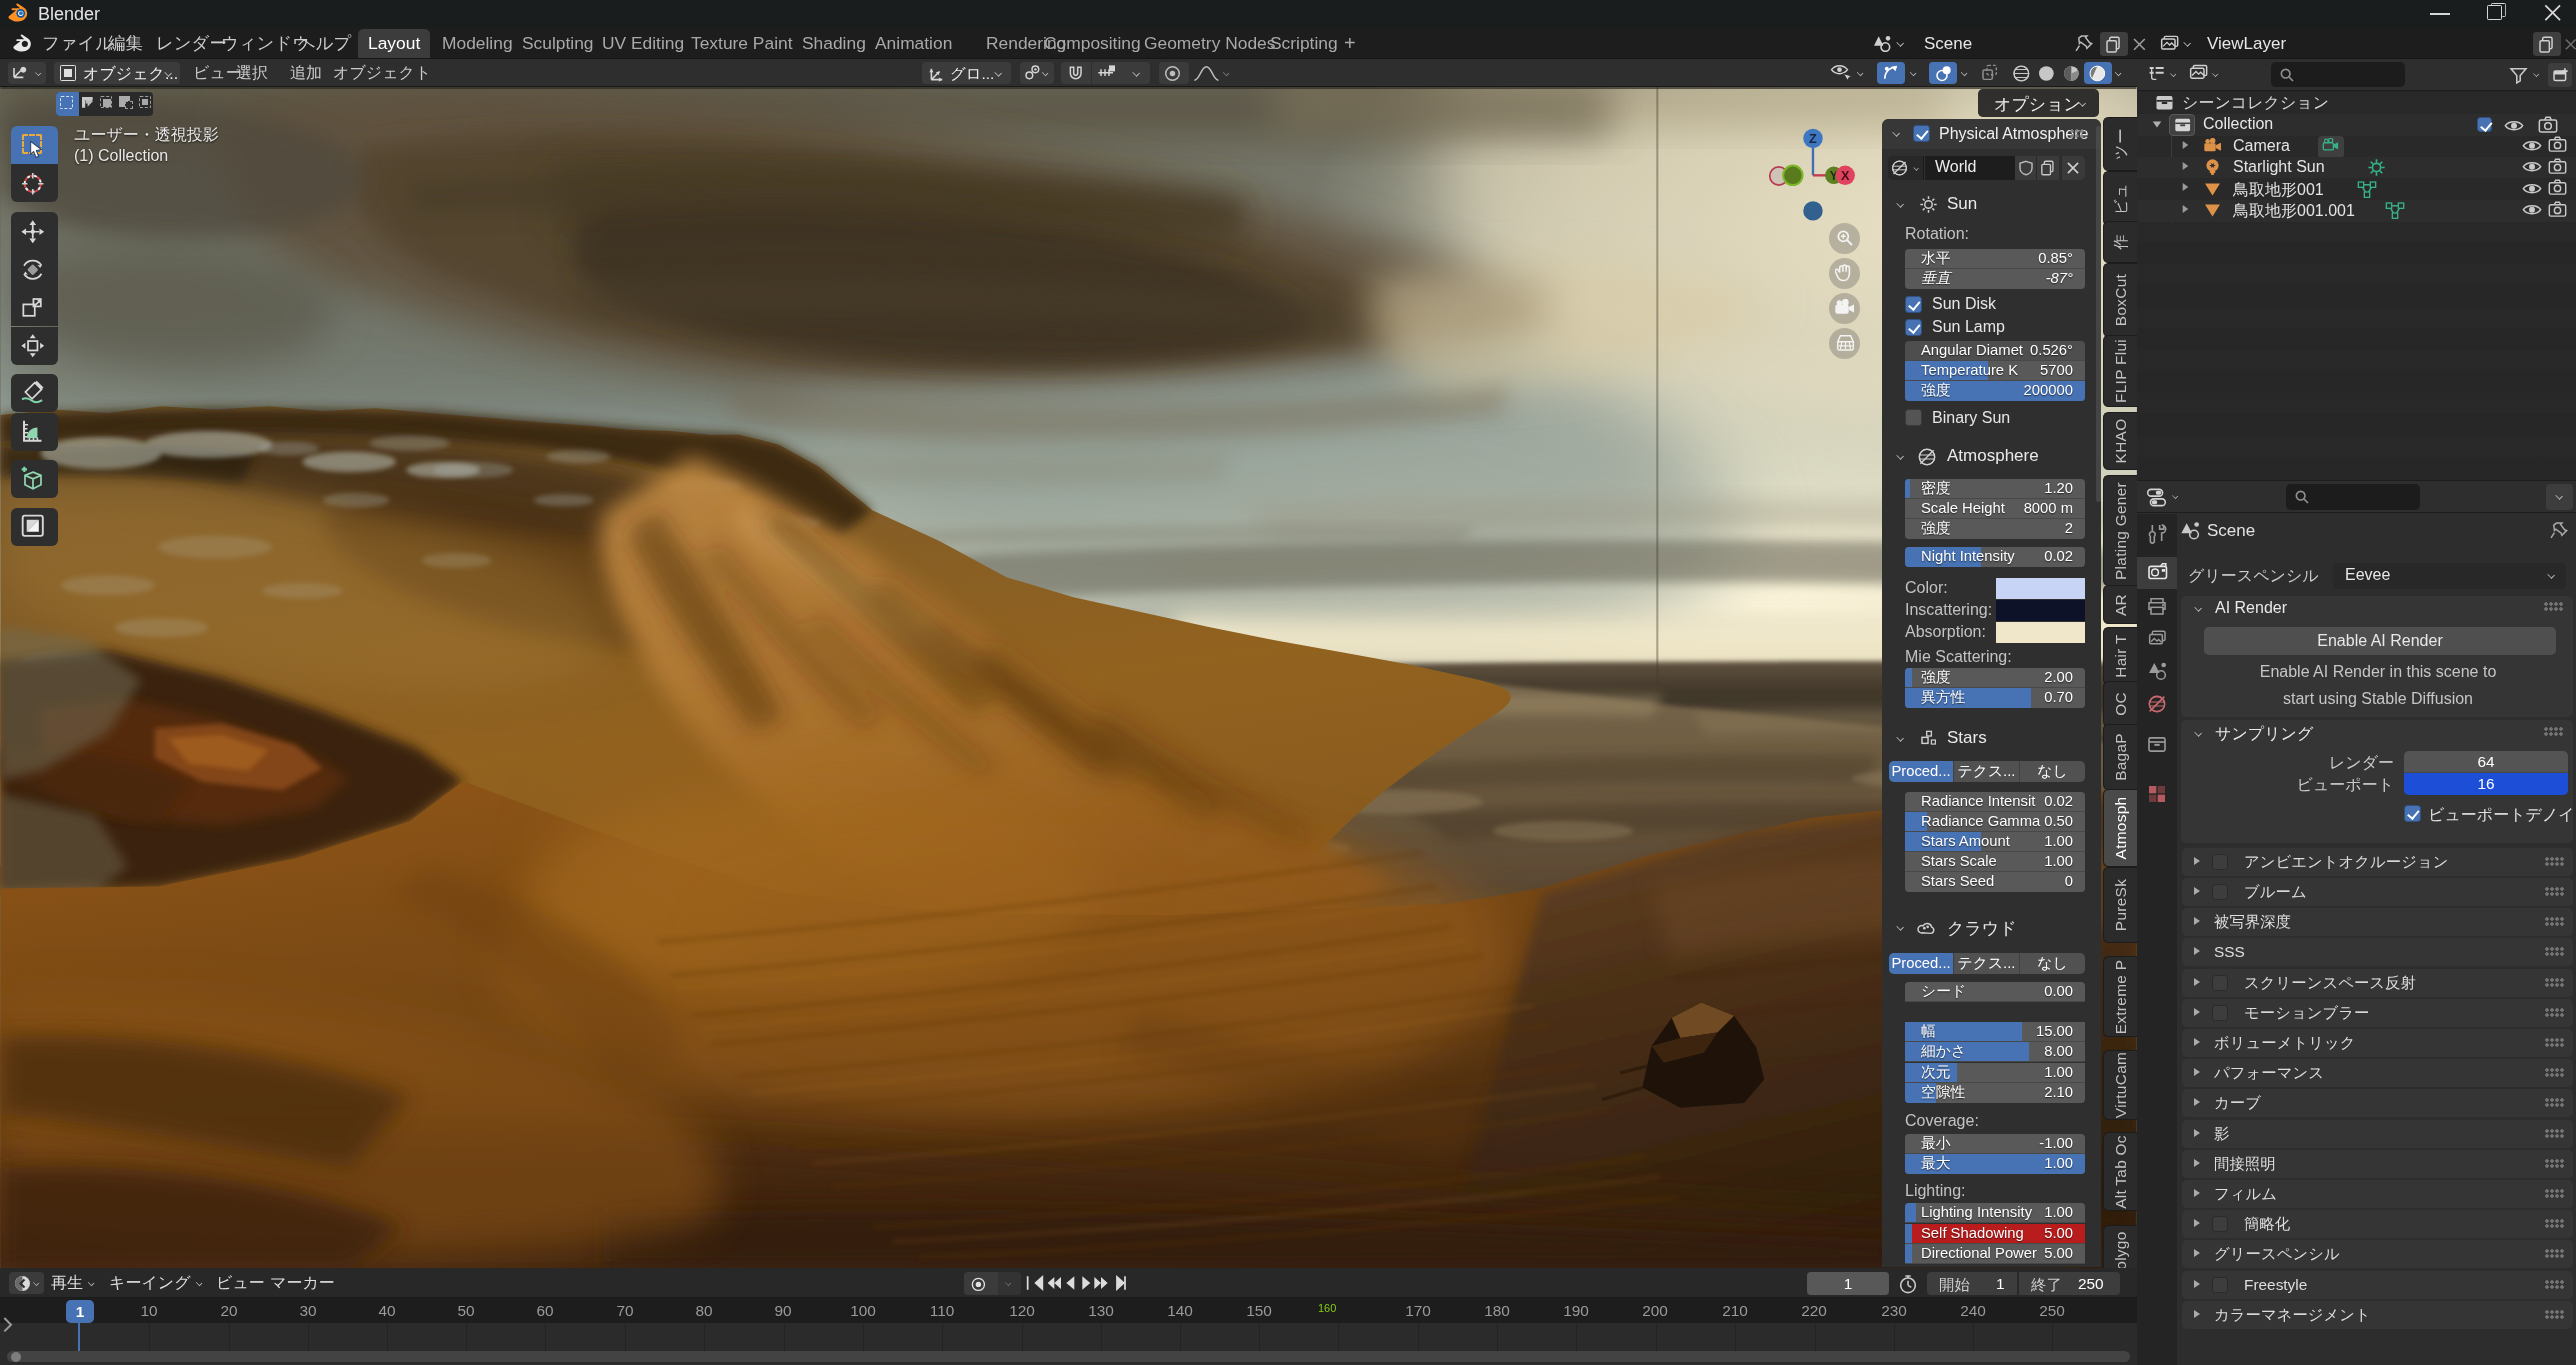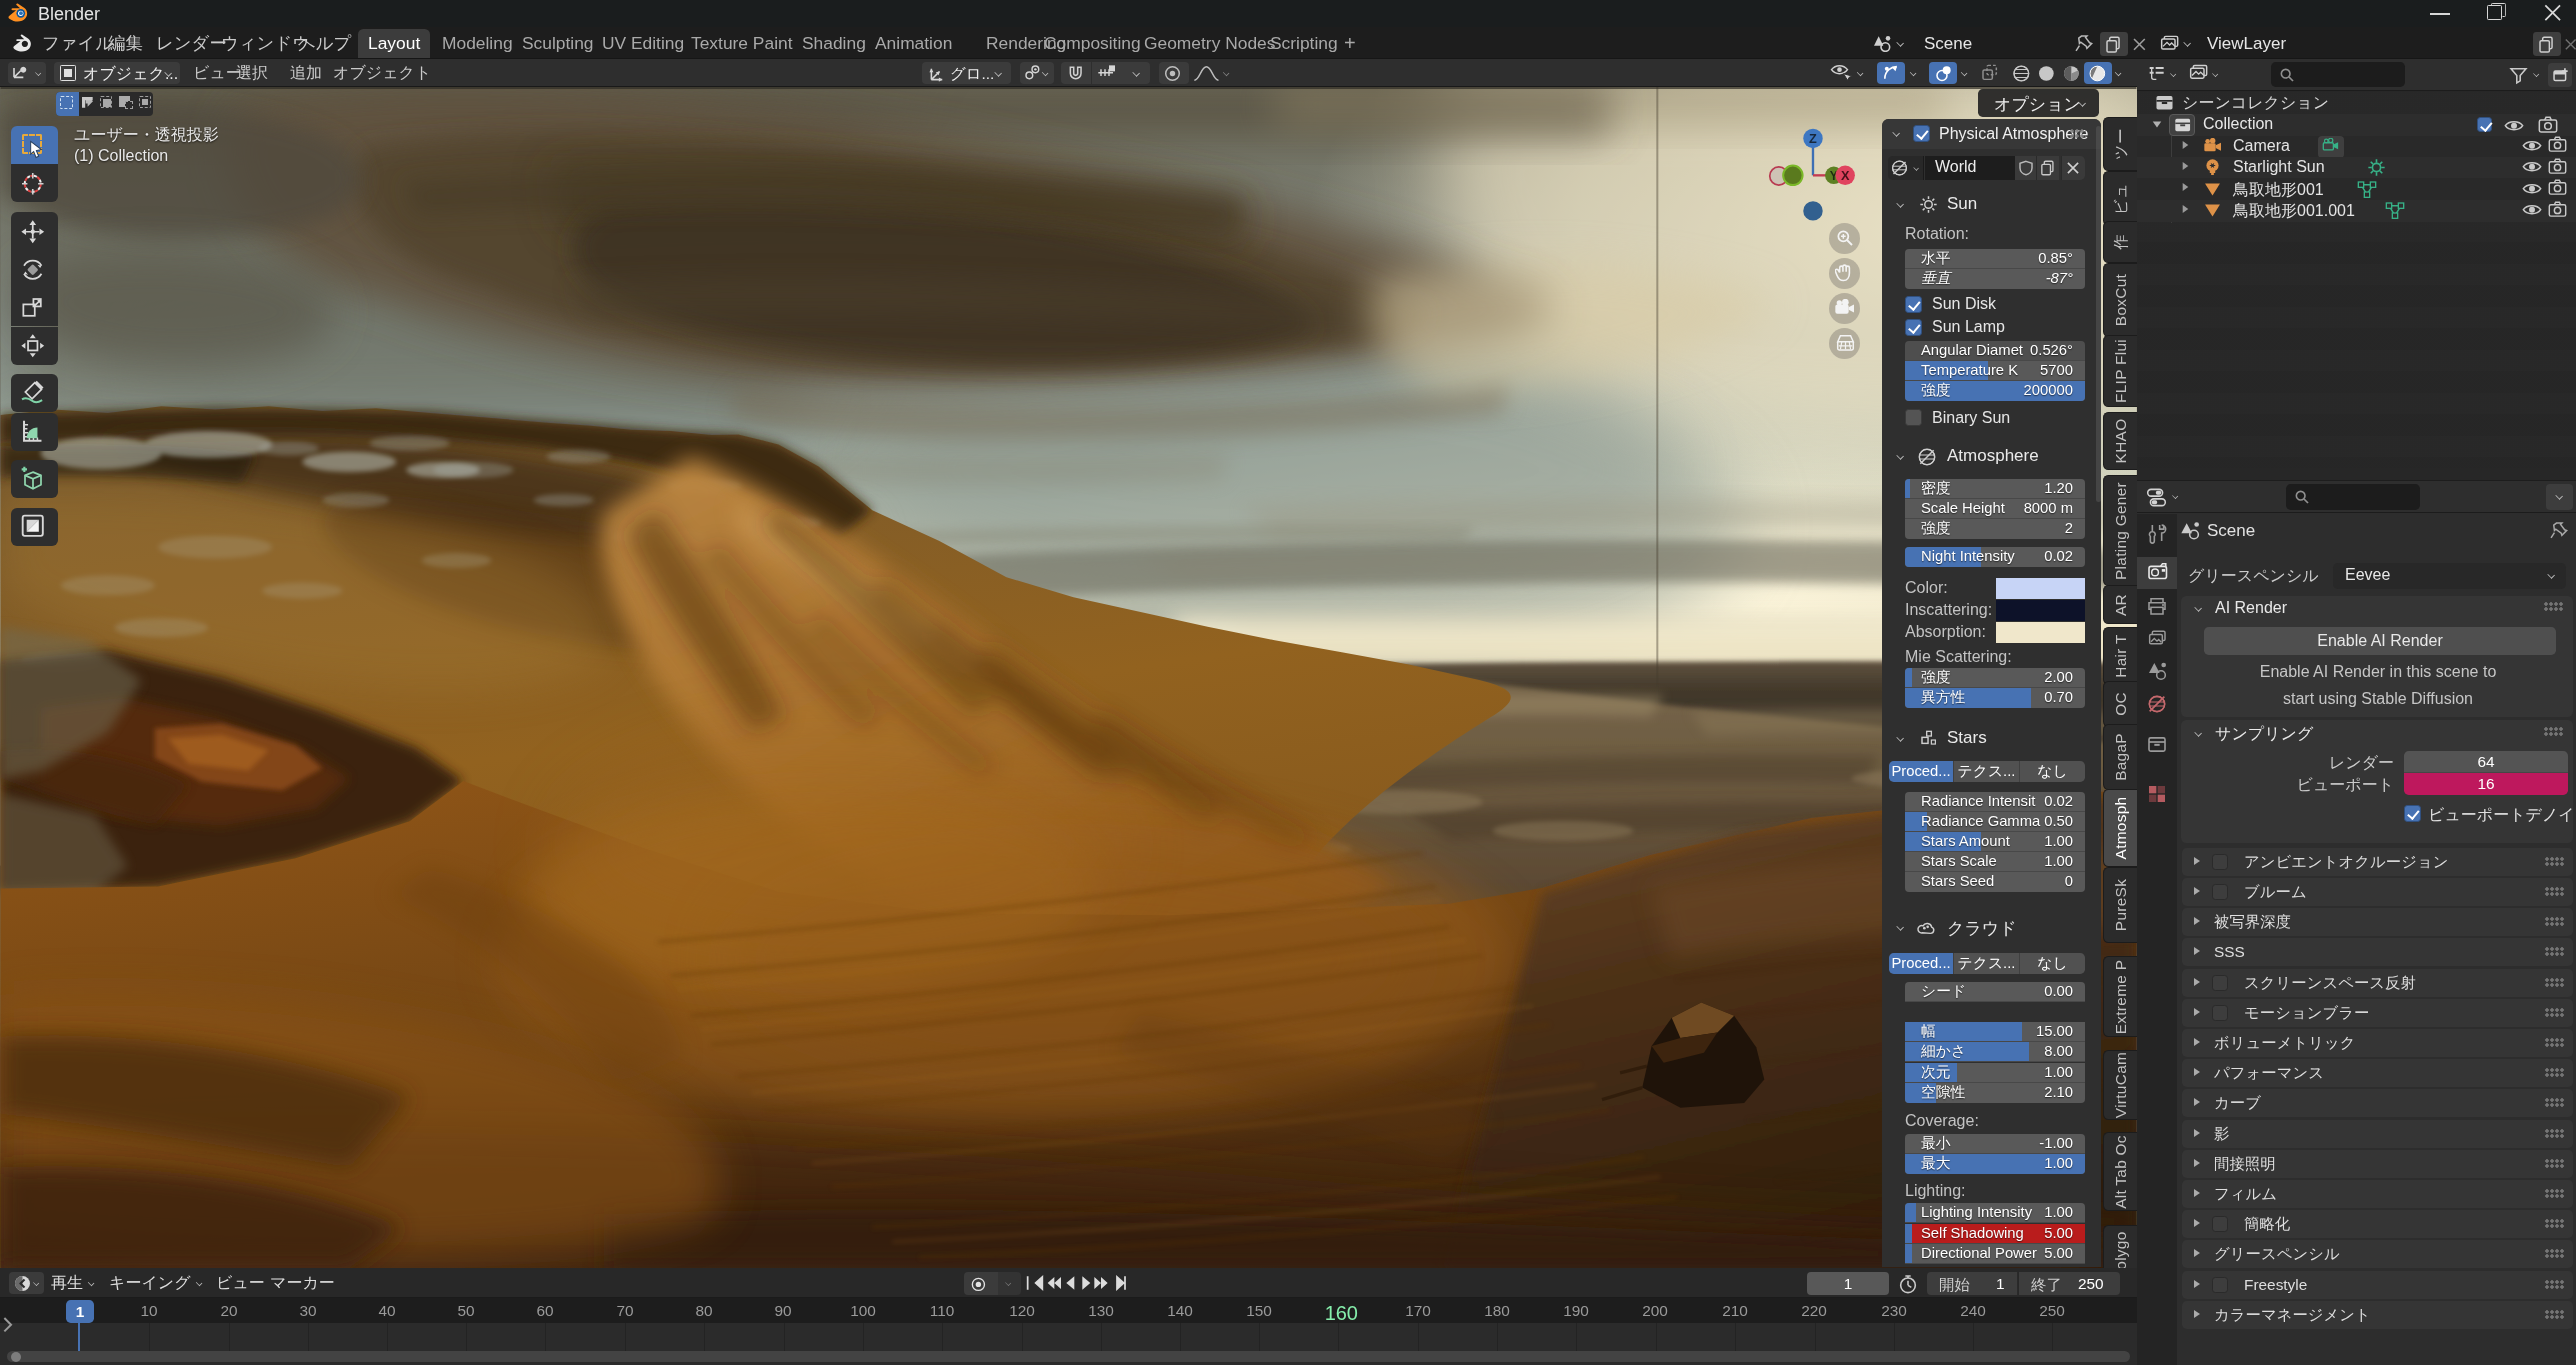--- a/index.html
+++ b/index.html
@@ -867,21 +867,21 @@
     <div class="txt" style="left:525px;top:1302px;width:40px;text-align:center;font-size:15.4px;color:#9a9a9a;">60</div>
     <div class="txt" style="left:605px;top:1302px;width:40px;text-align:center;font-size:15.4px;color:#9a9a9a;">70</div>
     <div class="txt" style="left:684px;top:1302px;width:40px;text-align:center;font-size:15.4px;color:#9a9a9a;">80</div>
     <div class="txt" style="left:763px;top:1302px;width:40px;text-align:center;font-size:15.4px;color:#9a9a9a;">90</div>
     <div class="txt" style="left:843px;top:1302px;width:40px;text-align:center;font-size:15.4px;color:#9a9a9a;">100</div>
     <div class="txt" style="left:922px;top:1302px;width:40px;text-align:center;font-size:15.4px;color:#9a9a9a;">110</div>
     <div class="txt" style="left:1002px;top:1302px;width:40px;text-align:center;font-size:15.4px;color:#9a9a9a;">120</div>
     <div class="txt" style="left:1081px;top:1302px;width:40px;text-align:center;font-size:15.4px;color:#9a9a9a;">130</div>
     <div class="txt" style="left:1160px;top:1302px;width:40px;text-align:center;font-size:15.4px;color:#9a9a9a;">140</div>
     <div class="txt" style="left:1239px;top:1302px;width:40px;text-align:center;font-size:15.4px;color:#9a9a9a;">150</div>
-    <div class="txt" style="left:1318px;top:1302px;width:40px;text-align:right;font-size:20px;color:#86efac;">160</div>
+    <div class="txt" style="left:1318px;top:1302px;width:40px;text-align:left;font-size:11px;color:#84cc16;">160</div>
     <div class="txt" style="left:1398px;top:1302px;width:40px;text-align:center;font-size:15.4px;color:#9a9a9a;">170</div>
     <div class="txt" style="left:1477px;top:1302px;width:40px;text-align:center;font-size:15.4px;color:#9a9a9a;">180</div>
     <div class="txt" style="left:1556px;top:1302px;width:40px;text-align:center;font-size:15.4px;color:#9a9a9a;">190</div>
     <div class="txt" style="left:1635px;top:1302px;width:40px;text-align:center;font-size:15.4px;color:#9a9a9a;">200</div>
     <div class="txt" style="left:1715px;top:1302px;width:40px;text-align:center;font-size:15.4px;color:#9a9a9a;">210</div>
     <div class="txt" style="left:1794px;top:1302px;width:40px;text-align:center;font-size:15.4px;color:#9a9a9a;">220</div>
     <div class="txt" style="left:1874px;top:1302px;width:40px;text-align:center;font-size:15.4px;color:#9a9a9a;">230</div>
     <div class="txt" style="left:1953px;top:1302px;width:40px;text-align:center;font-size:15.4px;color:#9a9a9a;">240</div>
     <div class="txt" style="left:2032px;top:1302px;width:40px;text-align:center;font-size:15.4px;color:#9a9a9a;">250</div>
 
@@ -1153,21 +1153,21 @@
 <div class="txt" style="left:2378px;top:663px;font-size:16px;color:#c6c6c6;transform:translateX(-50%);">Enable AI Render in this scene to</div>
 <div class="txt" style="left:2378px;top:690px;font-size:16px;color:#c6c6c6;transform:translateX(-50%);">start using Stable Diffusion</div>
 
 <div class="abs" style="left:2181px;top:720px;width:392px;height:123px;background:#353535;border-radius:5.4px;"></div>
 <div class="chevd" style="left:2194px;top:729px;"></div>
 <div class="phead" style="left:2215px;top:724px;">サンプリング</div>
 <div class="grip" style="left:2544px;top:727px;"></div>
 <div class="txt" style="left:2394px;top:753px;font-size:16px;color:#cbcbcb;transform:translateX(-100%);">レンダー</div>
 <div class="abs" style="left:2404px;top:751px;width:164px;height:22px;background:#545454;border-radius:4.7px 4.7px 0 0;color:#fff;font-size:15.4px;line-height:22px;text-align:center;border-bottom:0.7px solid #464646;">64</div>
 <div class="txt" style="left:2394px;top:775px;font-size:16px;color:#cbcbcb;transform:translateX(-100%);">ビューポート</div>
-<div class="abs" style="left:2404px;top:773px;width:164px;height:22px;background:#be185d;border-radius:0 0 4.7px 4.7px;color:#fff;font-size:15.4px;line-height:22px;text-align:center;">16</div>
+<div class="abs" style="left:2404px;top:773px;width:164px;height:22px;background:#1d4ed8;border-radius:0 0 4.7px 4.7px;color:#fff;font-size:15.4px;line-height:22px;text-align:center;">16</div>
 <div class="chk" style="left:2404px;top:805px;"></div>
 <div class="txt" style="left:2428px;top:805px;font-size:16px;color:#e0e0e0;">ビューポートデノイズ</div>
 <div class="prow" style="top:848px;">
       <div class="tri-r"></div>
       <div class="cb"></div>
       <span style="position:absolute;left:62px;">アンビエントオクルージョン</span>
       <div class="grip"></div>
     </div>
     <div class="prow" style="top:878px;">
       <div class="tri-r"></div>

